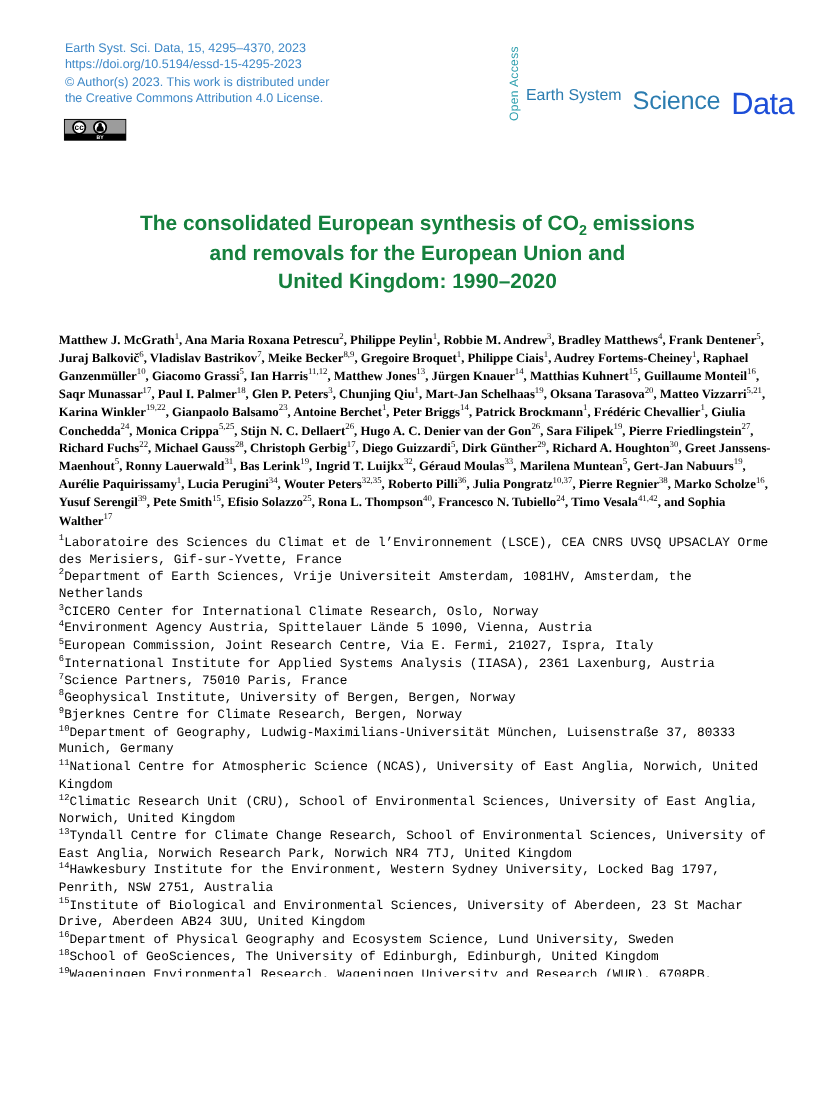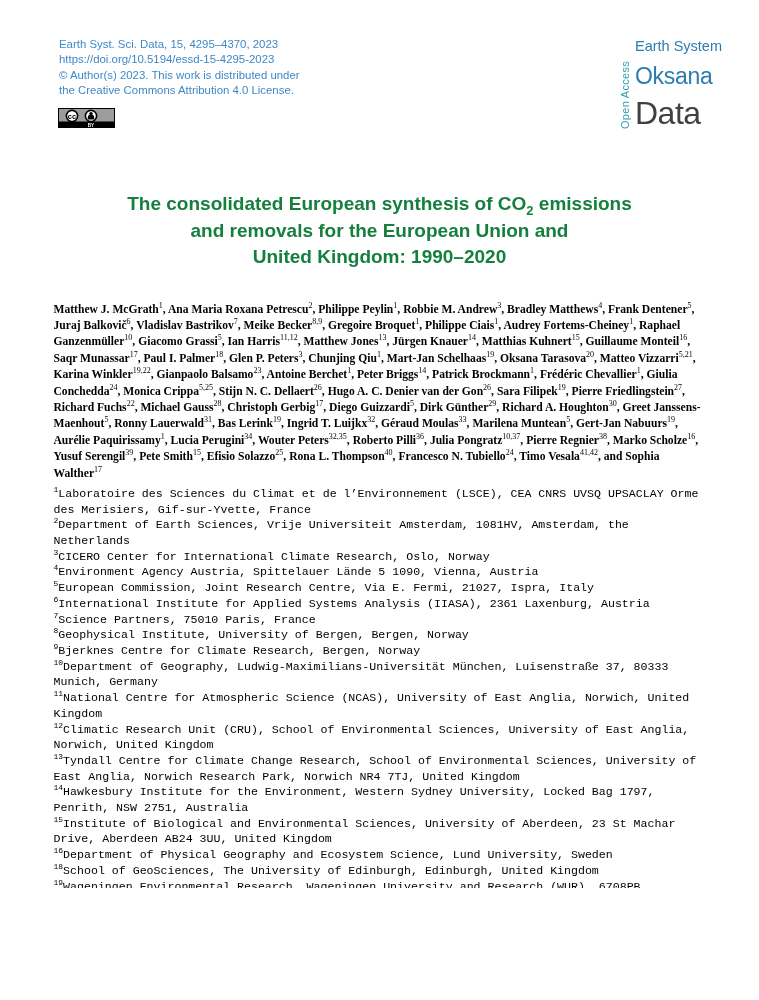--- a/index.html
+++ b/index.html
@@ -8,24 +8,24 @@
 
   
   .header-left{position:absolute;left:59px;top:37px;color:#3e88c7;
                font-size:11.4px;line-height:15.4px;}
   .cc-badge{position:absolute;left:58px;top:108px;}
 
   
   .logo{position:absolute;top:38px;right:37px;display:flex;align-items:flex-end;}
   .logo-oa{writing-mode:vertical-rl;transform:rotate(180deg);color:#2f9fae;
            font-size:11px;letter-spacing:.3px;height:72px;margin-right:4px;line-height:12px;}
-  .logo-text{display:flex;flex-direction:column;align-items:flex-start;gap:10px;}
+  .logo-text{display:flex;flex-direction:row;align-items:flex-start;gap:10px;}
   .logo-l1{font-size:14.5px;line-height:16px;color:#2b7cb0;}
   .logo-l2{font-size:23px;line-height:24px;letter-spacing:-.3px;color:#2b7cb0;}
-  .logo-l3{font-size:32px;line-height:31px;letter-spacing:-.5px;color:#404040;}
+  .logo-l3{font-size:28px;line-height:31px;letter-spacing:-.5px;color:#1d4ed8;}
 
   .main{position:absolute;top:0;left:0;width:759px;}
 
   .title{margin-top:191px;text-align:center;color:#15803d;font-weight:bold;
          font-size:19px;line-height:26.5px;}
   .title sub{font-size:13px;line-height:0;}
 
   .authors{width:652px;margin:31px auto 0;text-align:left;
            font-family:Liberation Serif, serif;font-size:11.6px;line-height:16.4px;
            font-weight:bold;color:#000;}
@@ -59,21 +59,21 @@
       <circle cx="33" cy="5.6" r="1.7" fill="#000"></circle>
       <path d="M29.8 11.6 v-2 a3.2 3.2 0 0 1 6.4 0 v2 z" fill="#000"></path>
       <text x="33" y="18.6" font-size="4.6" fill="#fff" text-anchor="middle" font-weight="bold" font-family="Liberation Sans, sans-serif">BY</text>
     </svg>
   </div>
 
   <div class="logo">
     <div class="logo-oa">Open Access</div>
     <div class="logo-text">
       <div class="logo-l1">Earth System</div>
-      <div class="logo-l2">Oksana</div>
+      <div class="logo-l2">Science</div>
       <div class="logo-l3">Data</div>
     </div>
   </div>
 
   <div class="main">
     <div class="title">
       <div><span>The consolidated European synthesis of CO</span><sub>2</sub><span> emissions</span></div>
       <div>and removals for the European Union and</div>
       <div>United Kingdom: 1990–2020</div>
     </div>

